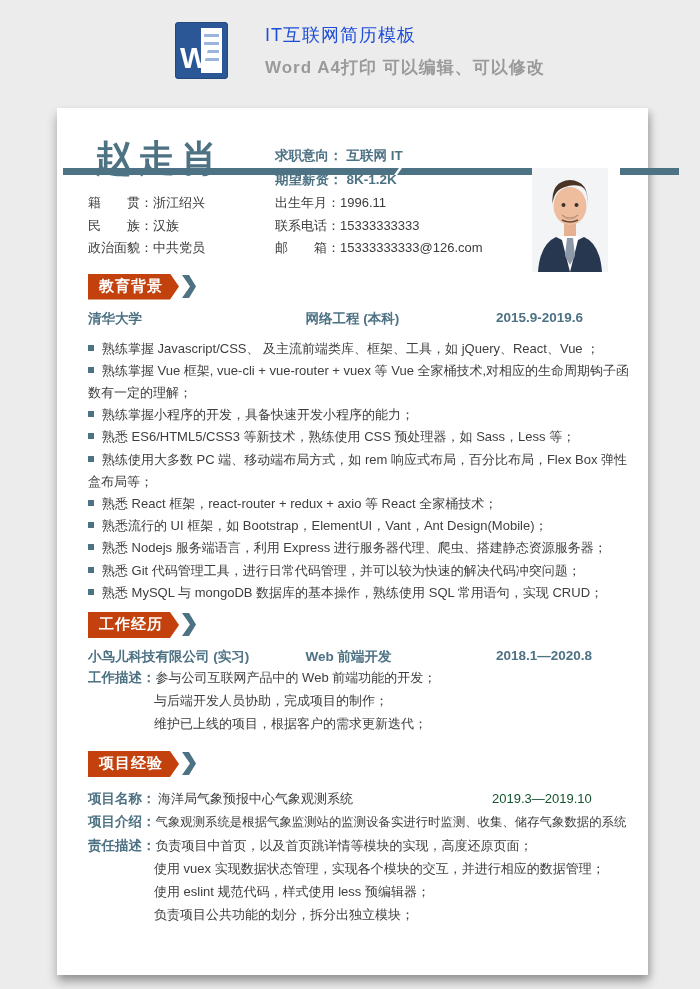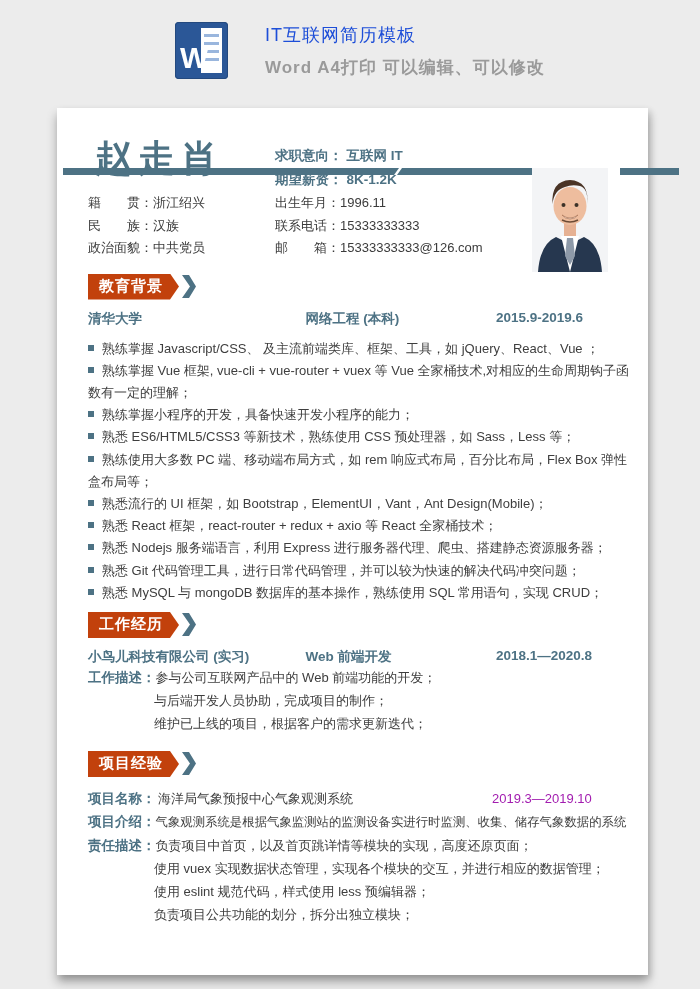--- a/index.html
+++ b/index.html
@@ -74,21 +74,21 @@
   .bullet { display:inline-block; width:6px; height:6px; background:#4d7284; margin-right:8px; vertical-align:2px; }
 
   
   .desc-row { font-size:13px; line-height:23px; color:#3e3e3e; }
   .desc-row .dlbl { color:#4d7284; font-weight:bold; font-size:13.5px; }
   .desc-indent { padding-left:66px; }
 
   .proj-name-row { display:grid; grid-template-columns:70px 1fr 140px; font-size:13px; line-height:23px; }
   .proj-name-row .dlbl { color:#4d7284; font-weight:bold; font-size:13.5px; }
   .proj-name-row .pname { font-weight:500; color:#3e3e3e; }
-  .proj-date { color:#a21caf; }
+  .proj-date { color:#14532d; }
   .intro-row { white-space:nowrap; font-size:12.4px; }
   .intro-row .itext { letter-spacing:0; }
 
   .mt6{margin-top:0;} .mt8{margin-top:8px;} .mt10{margin-top:10px;} .mt14{margin-top:14px;} .mt16{margin-top:16px;}
 </style>
 </head>
 <body>
 
 <div class="stage">
 
@@ -169,22 +169,22 @@
       <span>网络工程 (本科)</span>
       <span>2015.9-2019.6</span>
     </div>
 
     <ul class="skill-list mt10">
       <li><span class="bullet"></span><span>熟练掌握 Javascript/CSS、 及主流前端类库、框架、工具，如 jQuery、React、Vue ；</span></li>
       <li><span class="bullet"></span><span>熟练掌握 Vue 框架, vue-cli + vue-router + vuex 等 Vue 全家桶技术,对相应的生命周期钩子函数有一定的理解；</span></li>
       <li><span class="bullet"></span><span>熟练掌握小程序的开发，具备快速开发小程序的能力；</span></li>
       <li><span class="bullet"></span><span>熟悉 ES6/HTML5/CSS3 等新技术，熟练使用 CSS 预处理器，如 Sass，Less 等；</span></li>
       <li><span class="bullet"></span><span>熟练使用大多数 PC 端、移动端布局方式，如 rem 响应式布局，百分比布局，Flex Box 弹性盒布局等；</span></li>
+      <li><span class="bullet"></span><span>熟悉 React 框架，react-router + redux + axio 等 React 全家桶技术；</span></li>
       <li><span class="bullet"></span><span>熟悉流行的 UI 框架，如 Bootstrap，ElementUI，Vant，Ant Design(Mobile)；</span></li>
-      <li><span class="bullet"></span><span>熟悉 React 框架，react-router + redux + axio 等 React 全家桶技术；</span></li>
       <li><span class="bullet"></span><span>熟悉 Nodejs 服务端语言，利用 Express 进行服务器代理、爬虫、搭建静态资源服务器；</span></li>
       <li><span class="bullet"></span><span>熟悉 Git 代码管理工具，进行日常代码管理，并可以较为快速的解决代码冲突问题；</span></li>
       <li><span class="bullet"></span><span>熟悉 MySQL 与 mongoDB 数据库的基本操作，熟练使用 SQL 常用语句，实现 CRUD；</span></li>
     </ul>
 
     <div class="section-badge mt8">
       <div class="badge-box">工作经历</div>
       <svg class="badge-chevron" width="17" height="25" viewBox="0 0 17 25">
           <path d="M1 1 L8 1 L15 12.5 L8 24 L1 24 L9 12.5 Z" fill="#4d7284"></path>
         </svg>

